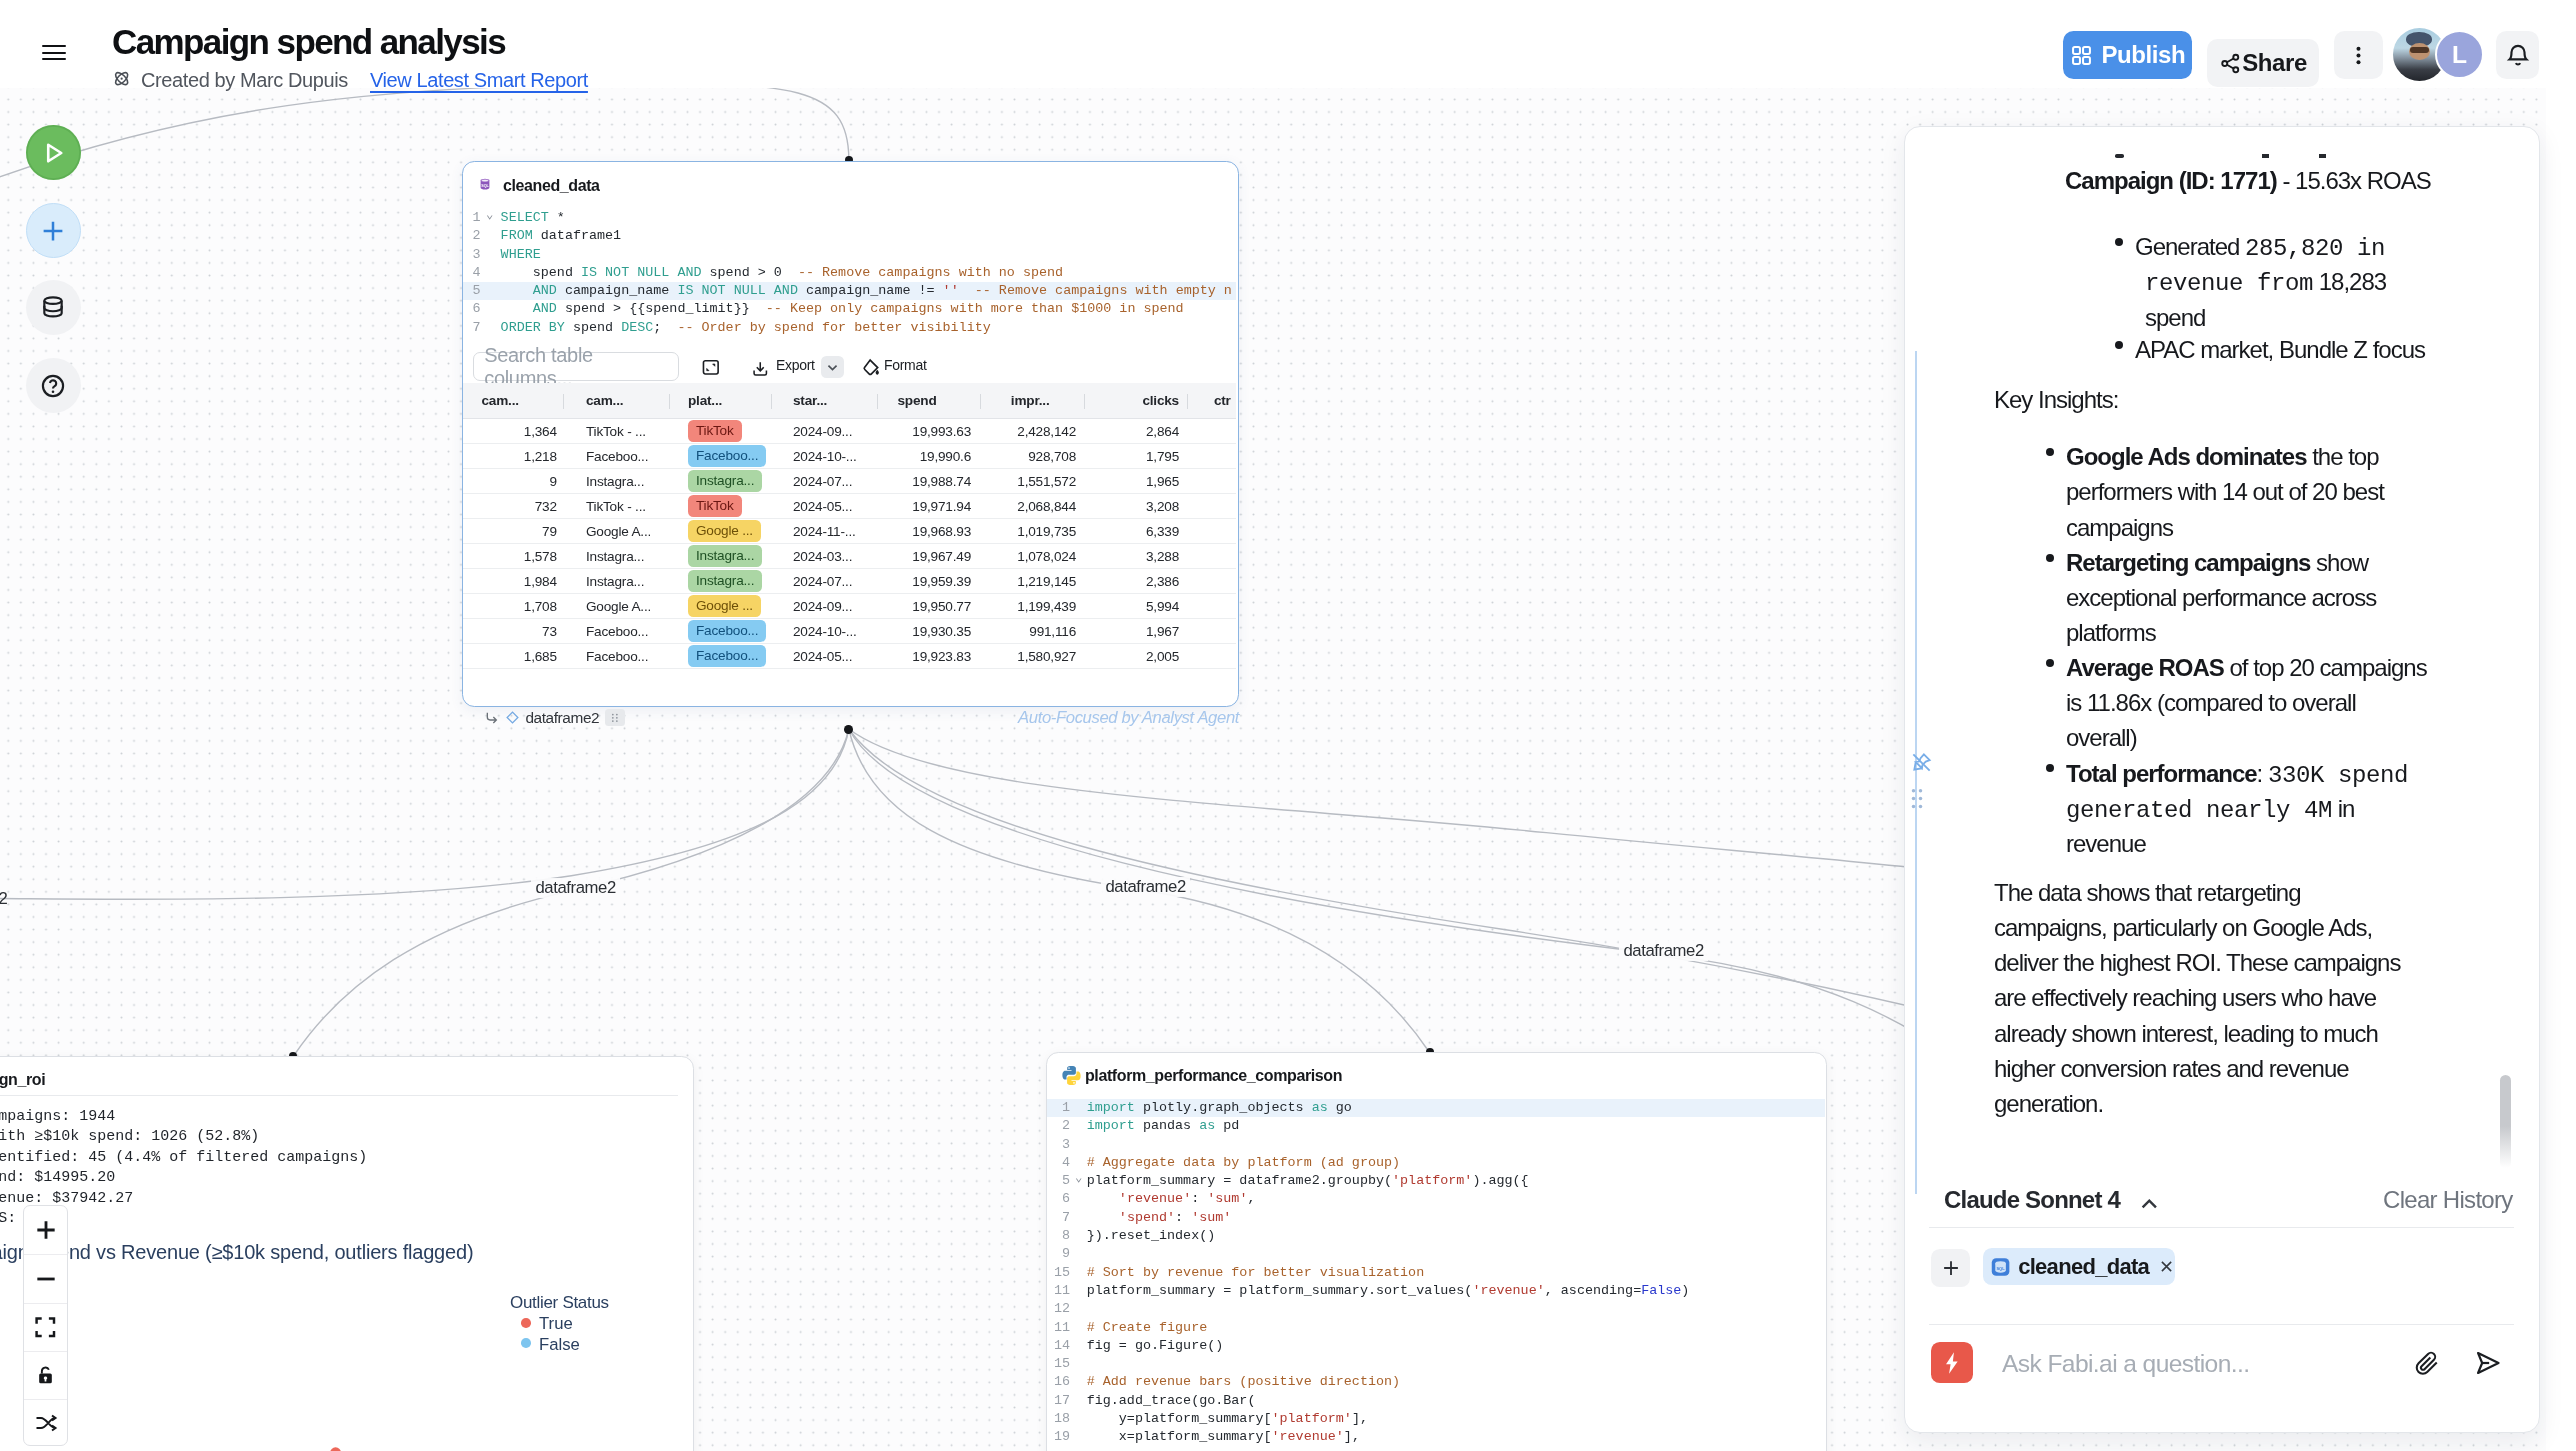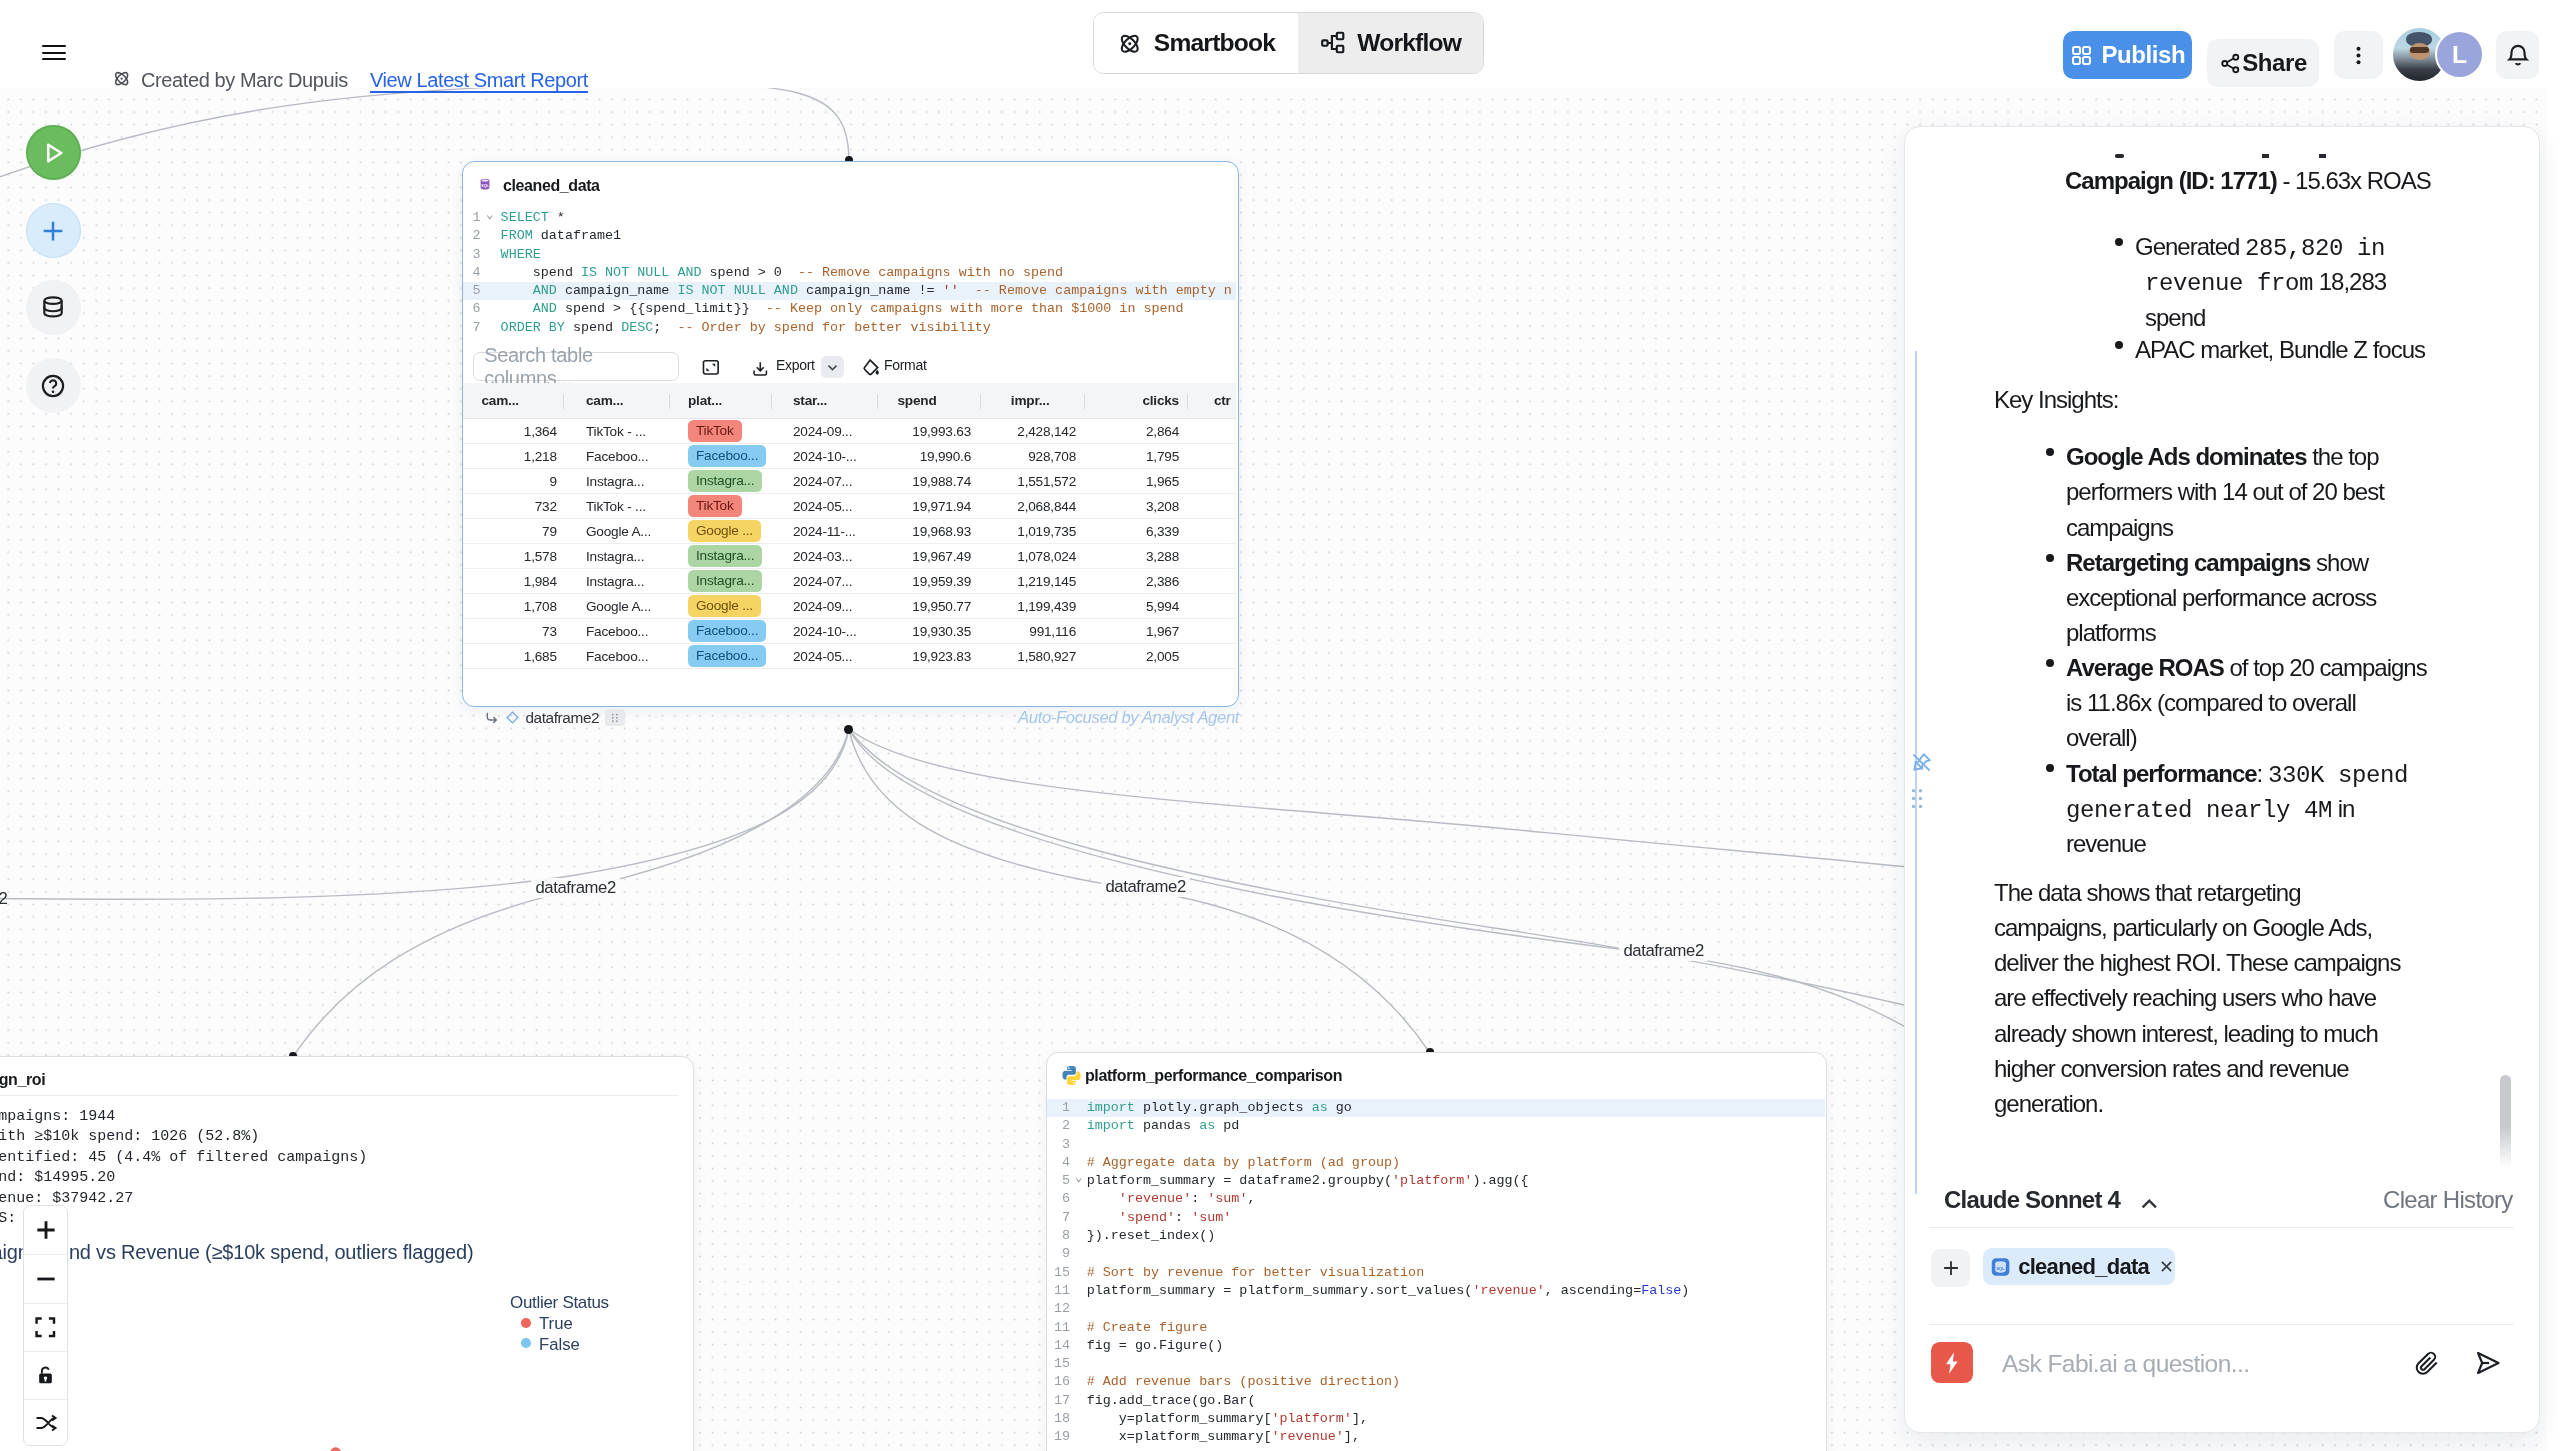--- a/index.html
+++ b/index.html
@@ -156,47 +156,29 @@
         </svg>
       </div>
 </div>
 
 <div id="hdr"></div>
 <div class="abs" style="left:42px;top:45px;width:24px;height:16.7px">
  <div style="position:absolute;left:0;top:0;width:24px;height:2.1px;background:#101114;border-radius:1.8px"></div>
  <div style="position:absolute;left:0;top:6.7px;width:24px;height:2.1px;background:#101114;border-radius:1.8px"></div>
  <div style="position:absolute;left:0;top:13.4px;width:24px;height:2.1px;background:#101114;border-radius:1.8px"></div>
 </div>
+<div class="abs" style="left:112px;top:22px;font-size:35px;font-weight:700;letter-spacing:-1.6px;color:#0e1013">Campaign spend analysis</div>
 <div class="abs" style="left:112px;top:69px;width:19.3px;height:19.3px"><svg width="19.3" height="19.3" viewBox="0 0 24 24" fill="none" stroke="#4a4f56" stroke-width="2.0">
         <ellipse cx="12" cy="12" rx="9.5" ry="4.6" transform="rotate(-45 12 12)"></ellipse>
         <ellipse cx="12" cy="12" rx="9.5" ry="4.6" transform="rotate(45 12 12)"></ellipse>
         <circle cx="12" cy="12" r="1.4" fill="#4a4f56" stroke="none"></circle>
       </svg></div>
 <div class="abs" style="left:141px;top:69px;font-size:20px;letter-spacing:-0.4px;color:#51565e">Created by Marc Dupuis</div>
 <div class="abs" style="left:370px;top:69px;font-size:20px;letter-spacing:-0.4px;color:#2563e8;text-decoration:underline;text-underline-offset:3.5px">View Latest Smart Report</div>
 
-<div class="abs" style="left:1093px;top:12.3px;width:391px;height:62px;border:1.3px solid #d6d8db;border-radius:10.5px;background:#fff;overflow:hidden;display:flex">
- <div style="width:204px;height:100%;display:flex;align-items:center;justify-content:center;gap:11.4px;background:#fff">
-        <svg width="25.5" height="25.5" viewBox="0 0 24 24" fill="none" stroke="#1b1e22" stroke-width="1.9">
-          <ellipse cx="12" cy="12" rx="9.5" ry="4.6" transform="rotate(-45 12 12)"></ellipse>
-          <ellipse cx="12" cy="12" rx="9.5" ry="4.6" transform="rotate(45 12 12)"></ellipse>
-          <circle cx="12" cy="12" r="1.4" fill="#1b1e22" stroke="none"></circle>
-        </svg>
-        <span style="font-size:24.6px;font-weight:600;letter-spacing:-0.8px;color:#141619">Smartbook</span>
-      </div>
- <div style="flex:1;height:100%;display:flex;align-items:center;justify-content:center;gap:11.4px;background:#ededee">
-        <svg width="26" height="26" viewBox="0 0 24 24" fill="none" stroke="#17191c" stroke-width="2">
-          <rect x="2" y="9.5" width="5" height="5" rx="1"></rect>
-          <rect x="15.5" y="2.5" width="6" height="6" rx="1"></rect>
-          <rect x="15.5" y="14.5" width="6" height="6" rx="1"></rect>
-          <path d="M7 12 h4 M11 12 v-6.5 h4.5 M11 12 v5.5 h4.5"></path>
-        </svg>
-        <span style="font-size:24.6px;font-weight:600;letter-spacing:-0.8px;color:#141619">Workflow</span>
-      </div>
-</div>
 
 <div class="btn" style="left:2063px;top:31px;width:129px;height:48px;background:#4a90e8;gap:8.8px">
       <svg width="23" height="23" viewBox="0 0 24 24" fill="none" stroke="#fff" stroke-width="2.1">
         <rect x="3.2" y="3.2" width="7.2" height="7.2" rx="1.8"></rect>
         <rect x="13.6" y="3.2" width="7.2" height="7.2" rx="1.8"></rect>
         <rect x="3.2" y="13.6" width="7.2" height="7.2" rx="1.8"></rect>
         <rect x="13.6" y="13.6" width="7.2" height="7.2" rx="1.8"></rect>
       </svg>
       <span style="font-size:24px;font-weight:600;letter-spacing:-0.4px;color:#fff">Publish</span>
     </div>

